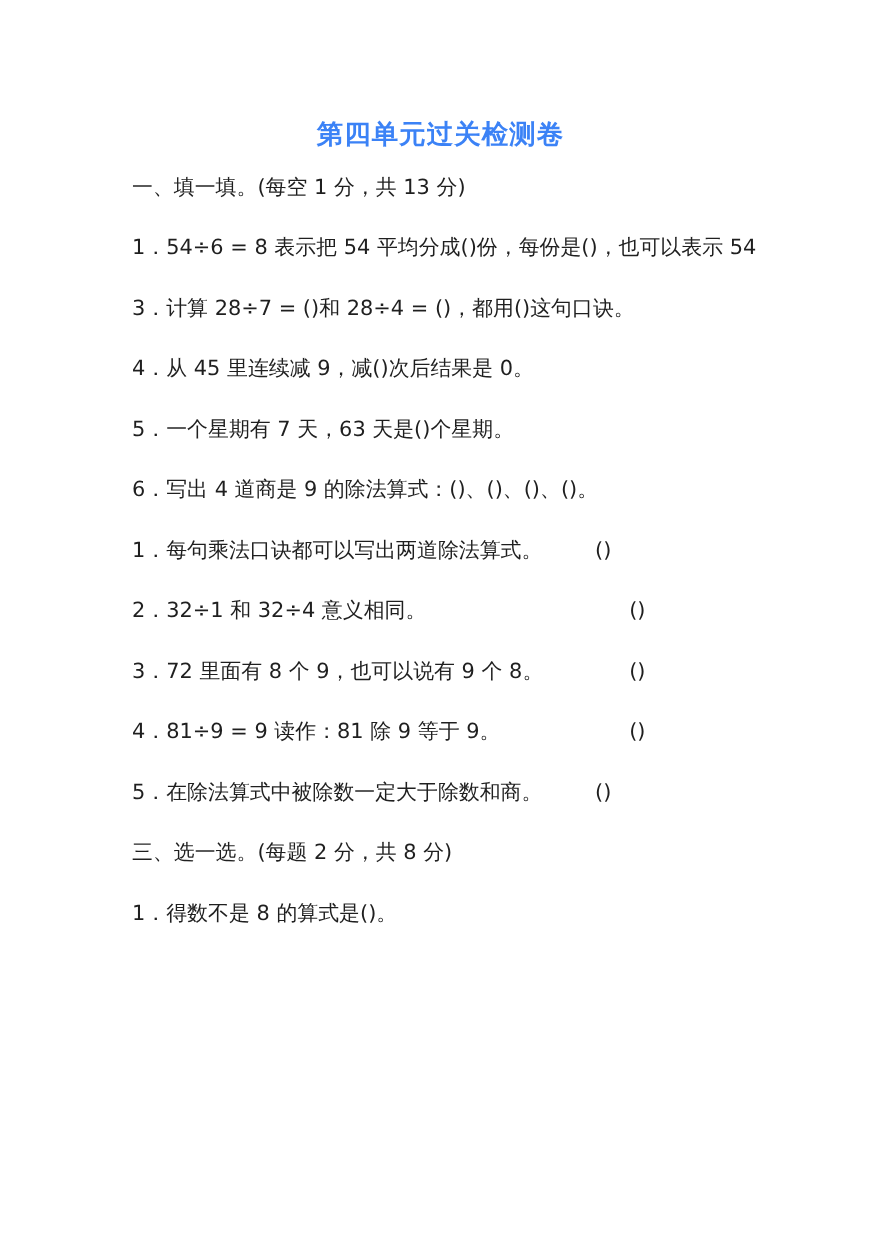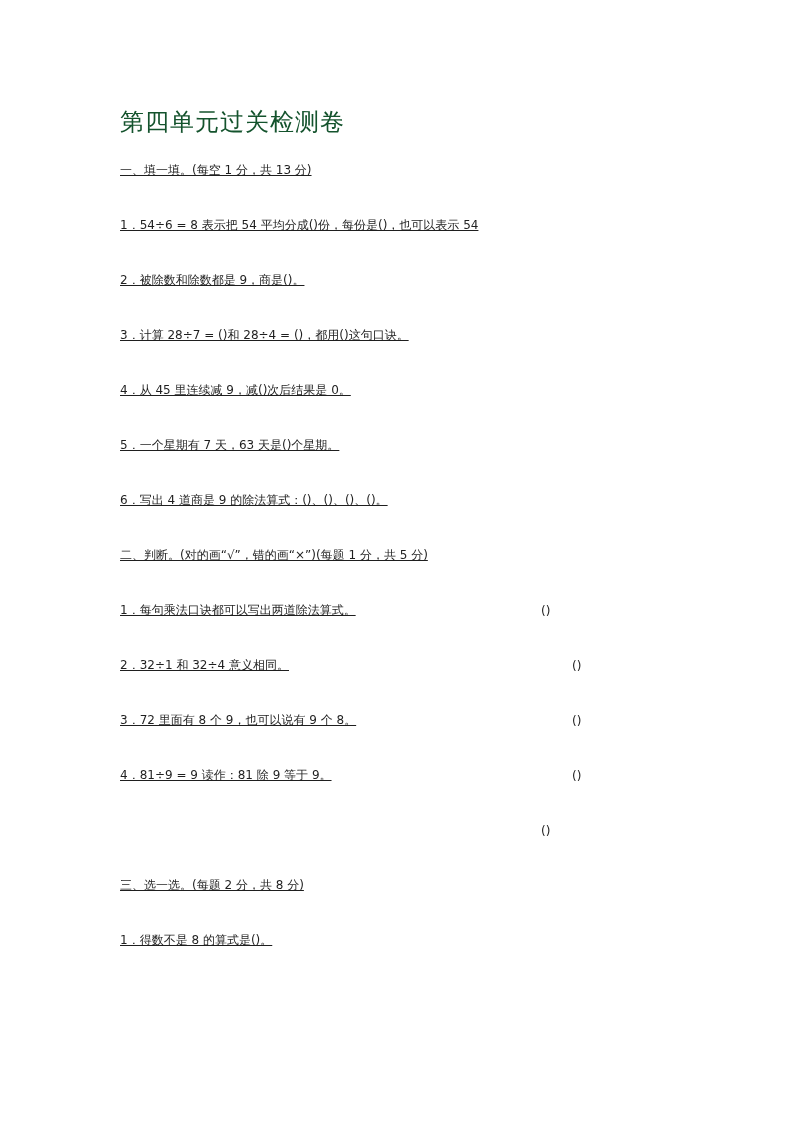--- a/index.html
+++ b/index.html
@@ -11,33 +11,33 @@
     font-family: "DejaVu Sans", "Liberation Sans", sans-serif;
     color: #1f1f1f;
     overflow: hidden;
   }
   .title {
     position: absolute;
     top: 106px;
     left: 120px;
     width: 561px;
     margin: 0;
+    text-align: center;
     font-size: 24px;
-    font-weight: 400;
+    font-weight: 700;
     letter-spacing: 1px;
-    color: #14532d;
+    color: #3b82f6;
   }
   .content {
     position: absolute;
     left: 120px;
     top: 143px;
     width: 561px;
-    font-size: 12px;
+    font-size: 19px;
     line-height: 1.35;
-    text-decoration: underline;
   }
   .line {
     position: relative;
     height: 55px;
     display: flex;
     align-items: center;
     white-space: nowrap;
   }
   .wrap-indent { padding-left: 24px; }
   .bracket {
@@ -51,45 +51,44 @@
 
 <div class="page">
 
   <h1 class="title">第四单元过关检测卷</h1>
 
   <div class="content">
 
     <div class="line">一、填一填。(每空 1 分，共 13 分)</div>
 
     <div class="line">1．54÷6 = 8 表示把 54 平均分成()份，每份是()，也可以表示 54</div>
-    <div class="line">2．被除数和除数都是 9，商是()。</div>
     <div class="line">3．计算 28÷7 = ()和 28÷4 = ()，都用()这句口诀。</div>
     <div class="line">4．从 45 里连续减 9，减()次后结果是 0。</div>
     <div class="line">5．一个星期有 7 天，63 天是()个星期。</div>
     <div class="line">6．写出 4 道商是 9 的除法算式：()、()、()、()。</div>
 
-    <div class="line">二、判断。(对的画“√”，错的画“×”)(每题 1 分，共 5 分)</div>
 
     <div class="line">
       <span>1．每句乘法口诀都可以写出两道除法算式。</span>
       <span class="bracket" style="left:421px">()</span>
     </div>
     <div class="line">
       <span>2．32÷1 和 32÷4 意义相同。</span>
       <span class="bracket" style="left:452px">()</span>
     </div>
     <div class="line">
       <span>3．72 里面有 8 个 9，也可以说有 9 个 8。</span>
       <span class="bracket" style="left:452px">()</span>
     </div>
     <div class="line">
       <span>4．81÷9 = 9 读作：81 除 9 等于 9。</span>
       <span class="bracket" style="left:452px">()</span>
     </div>
     <div class="line">
+      <span>5．在除法算式中被除数一定大于除数和商。</span>
       <span class="bracket" style="left:421px">()</span>
     </div>
 
     <div class="line">三、选一选。(每题 2 分，共 8 分)</div>
     <div class="line">1．得数不是 8 的算式是()。</div>
 
   </div>
 </div>
 
 </body></html>

